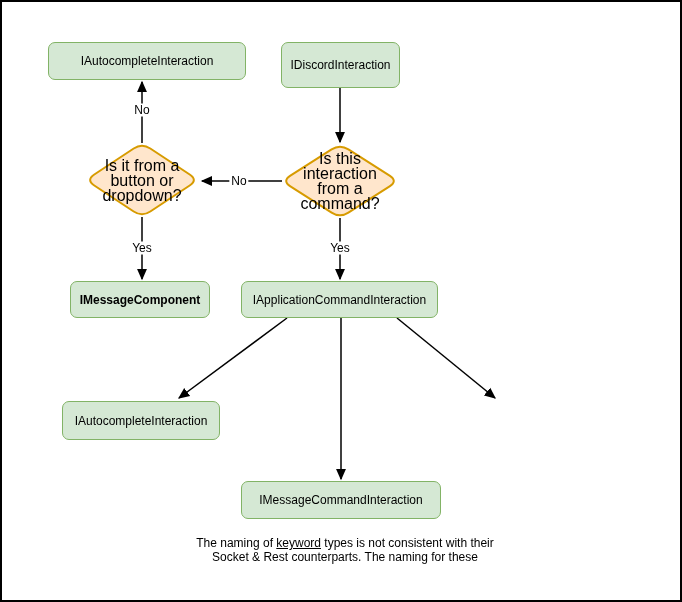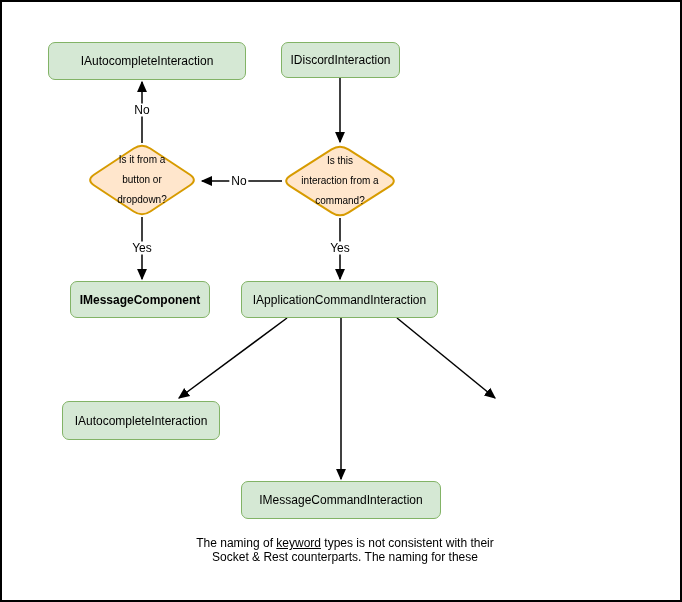--- a/index.html
+++ b/index.html
@@ -49,22 +49,22 @@
     font-size: 12px;
     line-height: 14px;
     box-sizing: border-box;
   }
   .decision-label {
     position: absolute;
     display: flex;
     align-items: center;
     justify-content: center;
     text-align: center;
-    font-size: 10px;
-    line-height: 20px;
+    font-size: 16px;
+    line-height: 15px;
     white-space: pre-line;
   }
   .edge-label {
     position: absolute;
     transform: translate(-50%, -50%);
     background: var(--canvas-bg, #ffffff);
     padding: 0 2px;
     font-size: 12px;
     line-height: 13px;
   }
@@ -102,21 +102,21 @@
     <path class="edge" marker-end="url(#ah)" d="M395,316 L493,396"></path>
 
     <path class="decision-shape" d="M148.3,146.5 L187.7,172.5 Q196,178 187.7,183.5 L148.3,209.5 Q140,215 131.7,209.5 L92.3,183.5 Q84,178 92.3,172.5 L131.7,146.5 Q140,141 148.3,146.5 Z"></path>
     <path class="decision-shape" d="M346.4,147.4 L387.6,173.6 Q396,179 387.6,184.4 L346.4,210.6 Q338,216 329.6,210.6 L288.4,184.4 Q280,179 288.4,173.6 L329.6,147.4 Q338,142 346.4,147.4 Z"></path>
   </svg>
 
   <div class="node" style="left:46px; top:40px; width:198px; height:38px;">
     <span>IAutocompleteInteraction</span>
   </div>
 
-  <div class="node" style="left:279px; top:40px; width:119px; height:36px;">
+  <div class="node" style="left:279px; top:40px; width:119px; height:46px;">
     <span>IDiscordInteraction</span>
   </div>
 
   <div class="node" style="left:68px; top:279px; width:140px; height:37px;font-weight:bold;">
     <span>IMessageComponent</span>
   </div>
 
   <div class="node" style="left:239px; top:279px; width:197px; height:37px;">
     <span>IApplicationCommandInteraction</span>
   </div>

